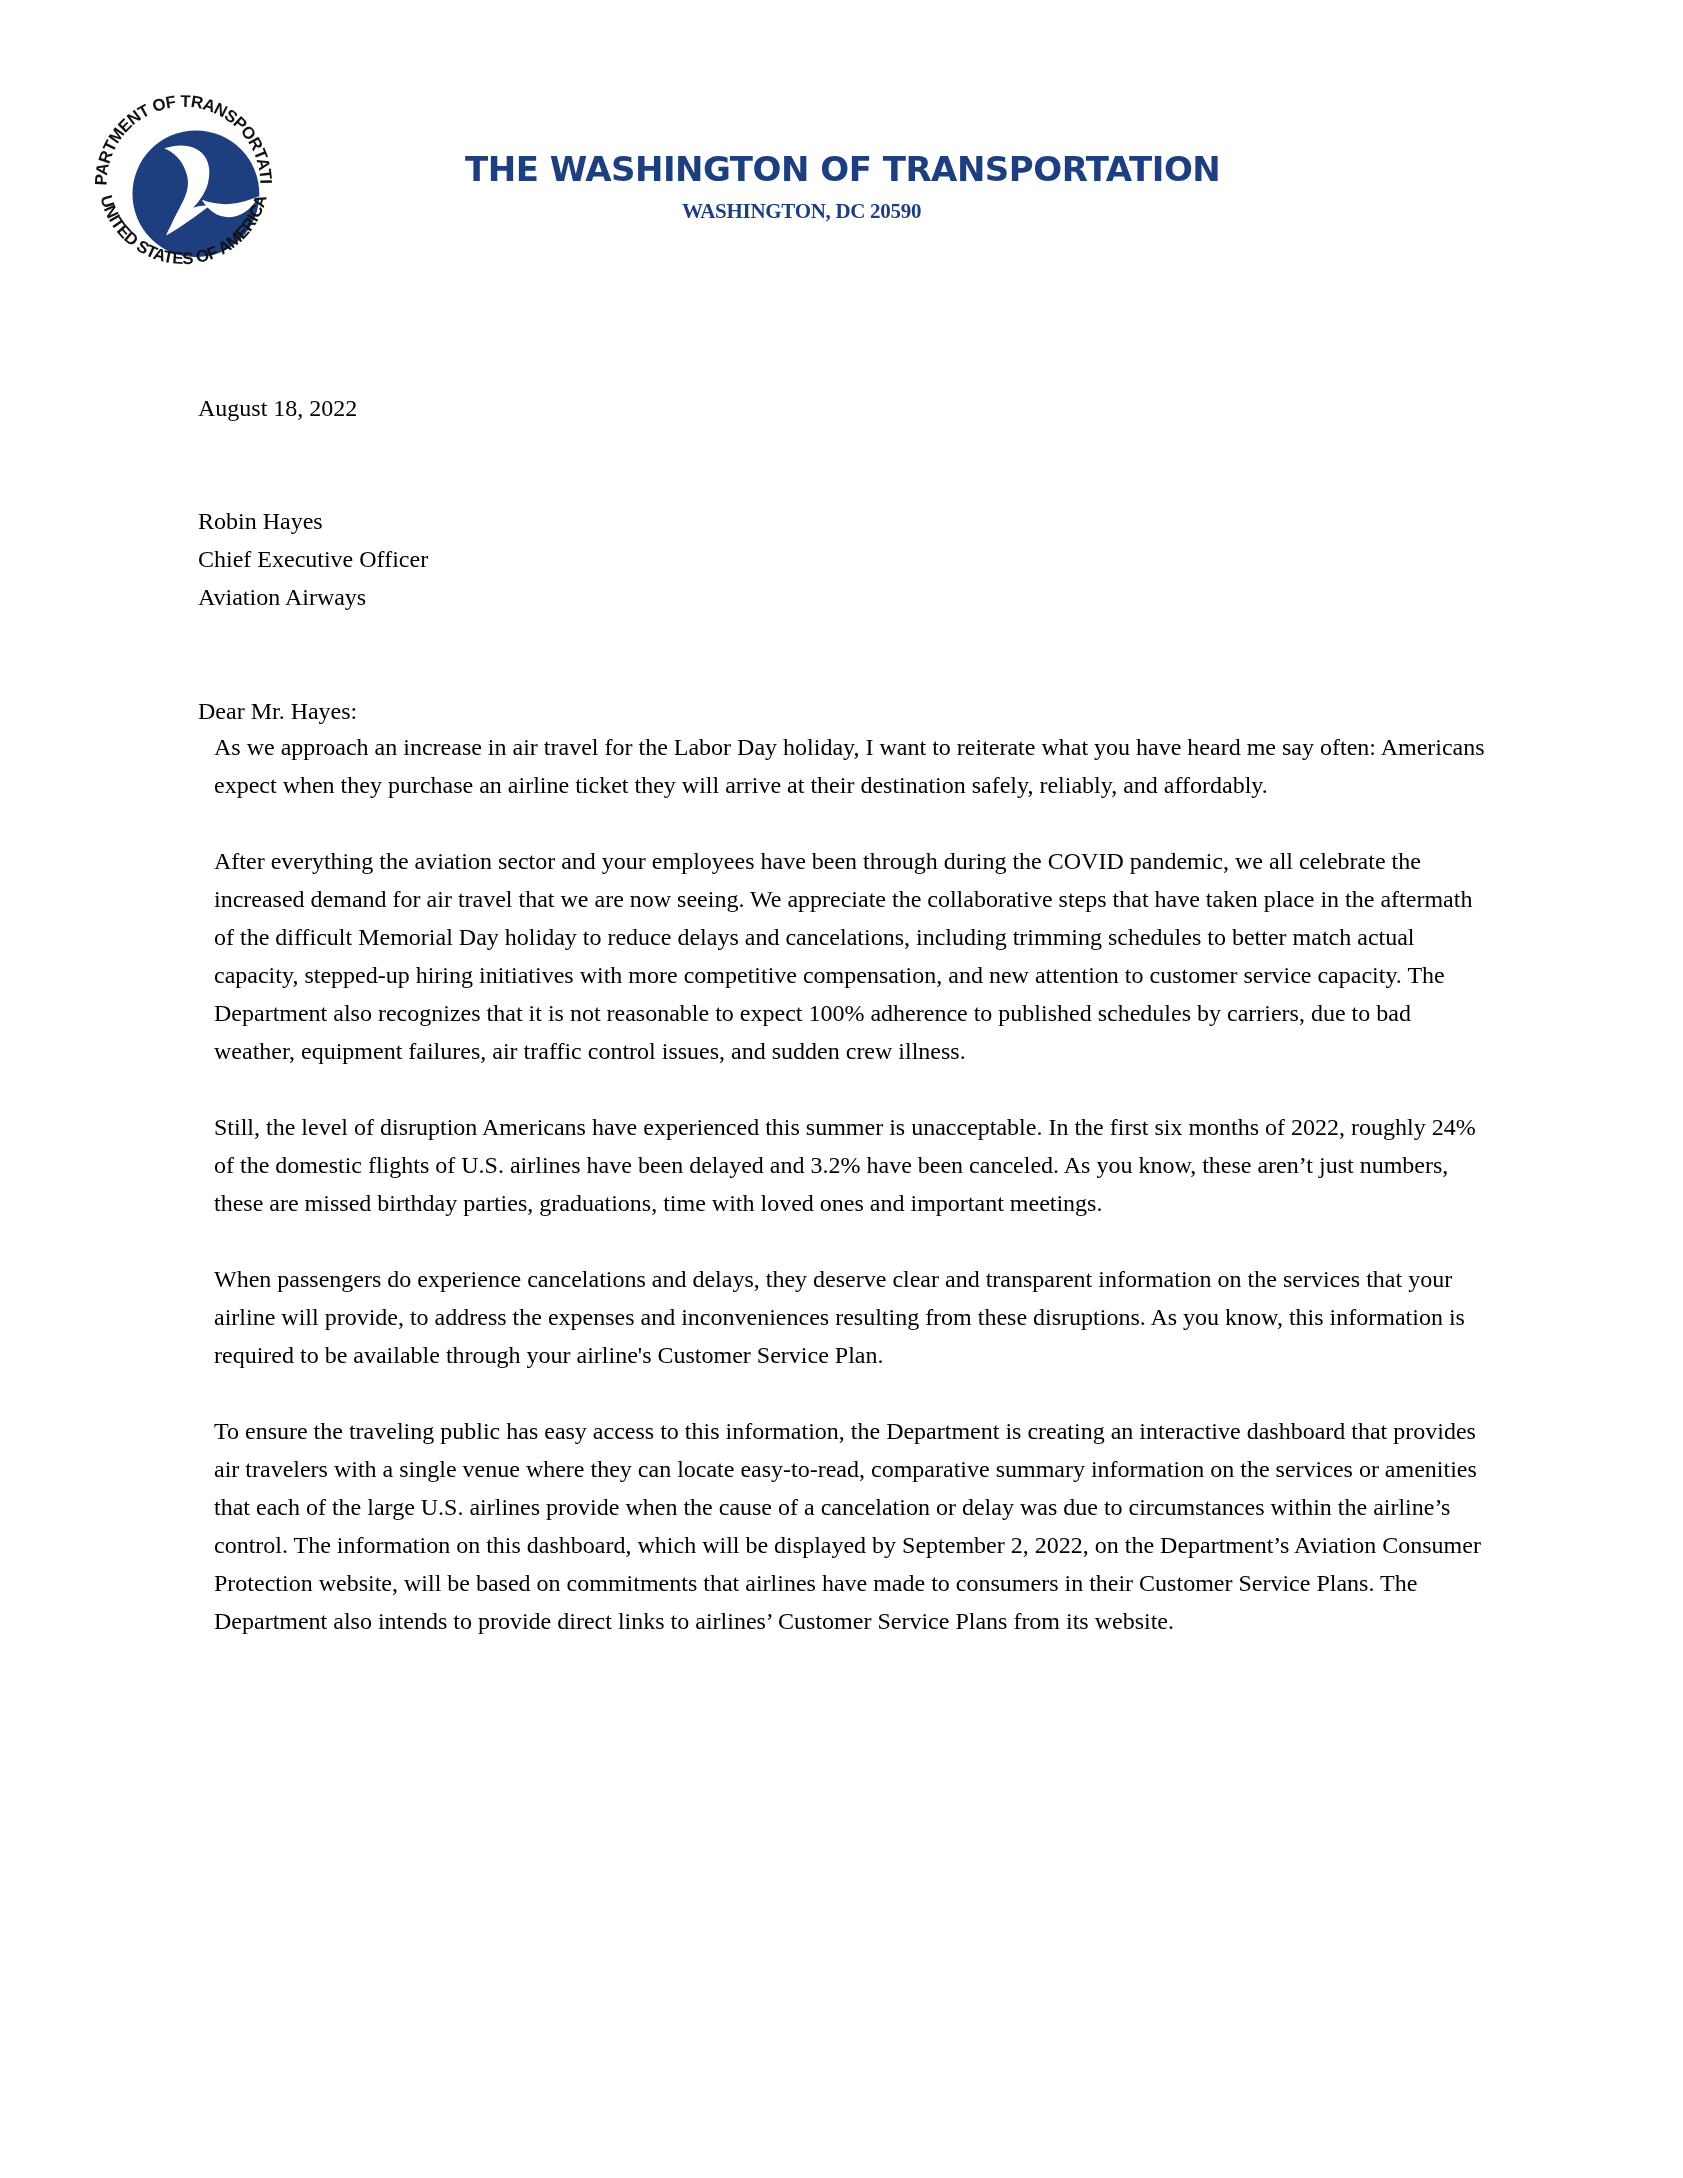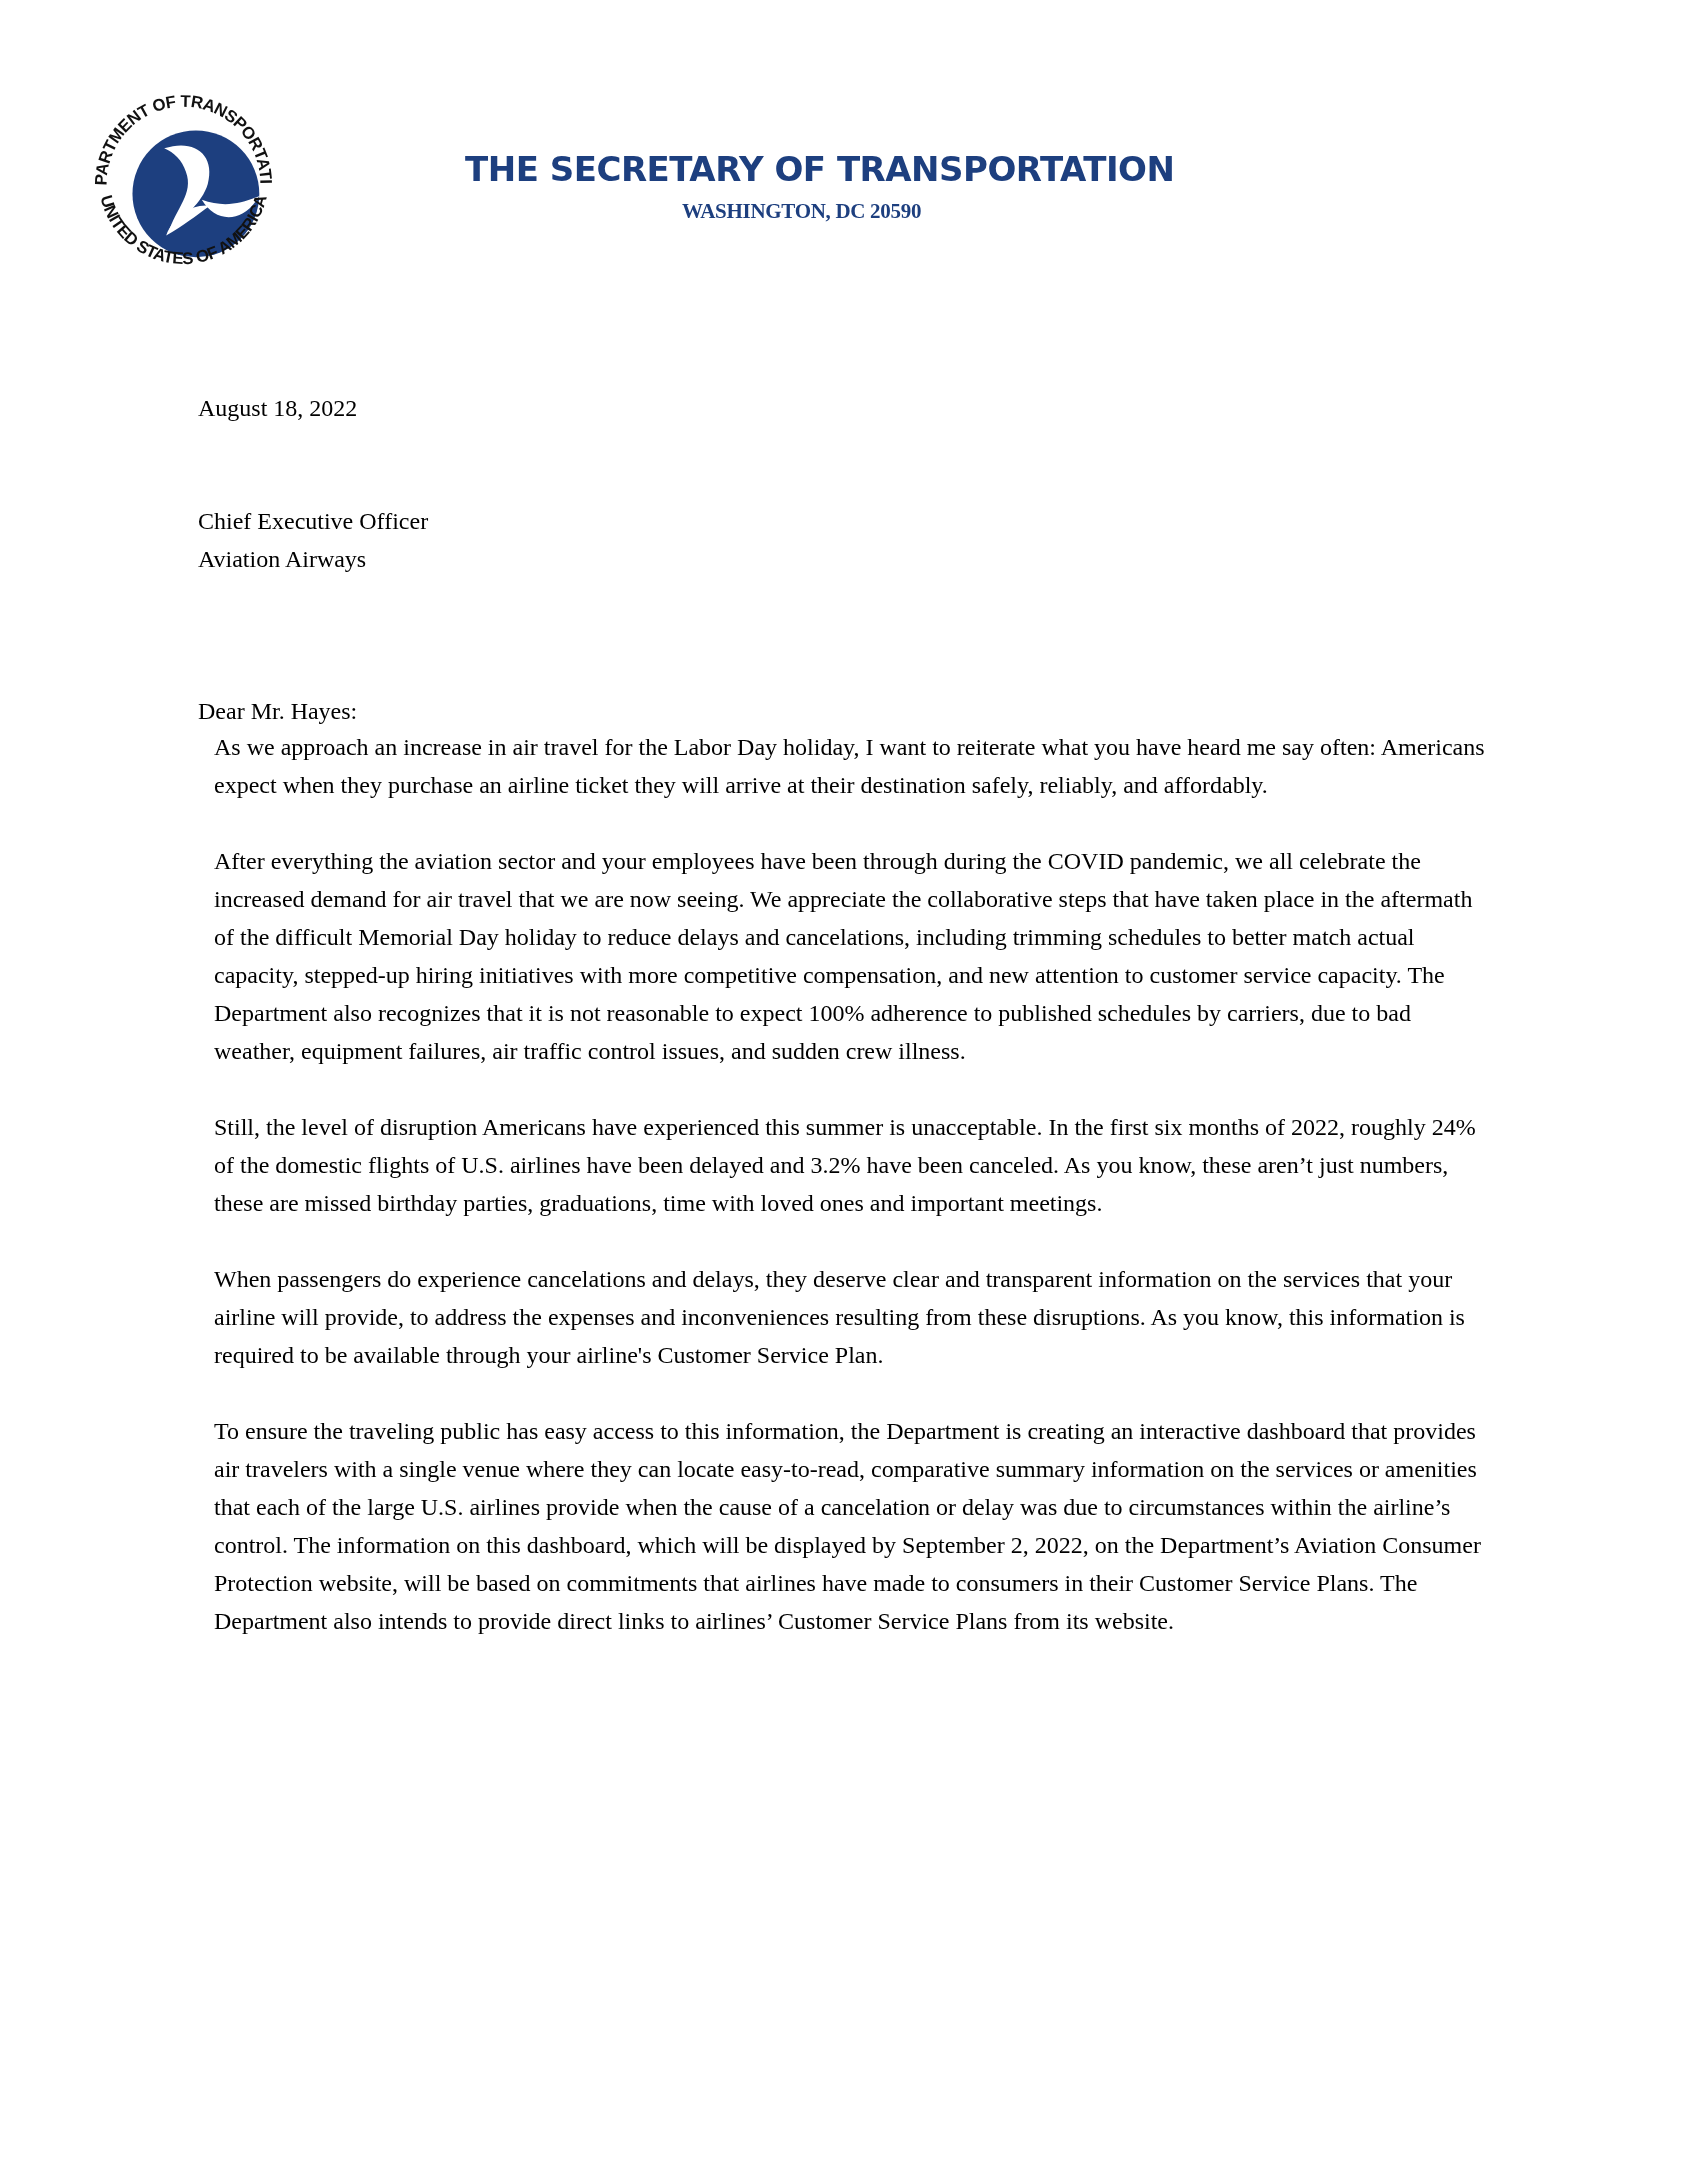--- a/index.html
+++ b/index.html
@@ -43,27 +43,28 @@
     <text font-family="Liberation Sans, sans-serif" font-weight="bold" font-size="17" fill="#111" letter-spacing="-0.5">
       <textPath href="#topArc" startOffset="50%" text-anchor="middle">DEPARTMENT OF TRANSPORTATION</textPath>
     </text>
     <text font-family="Liberation Sans, sans-serif" font-weight="bold" font-size="17" fill="#111" letter-spacing="-0.5">
       <textPath href="#botArc" startOffset="50%" text-anchor="middle">UNITED STATES OF AMERICA</textPath>
     </text>
   </svg>
 </div>
 
 <div class="header">
-  <div class="title">THE SECRETARY OF TRANSPORTATION</div>
+  <div class="title">THE WASHINGTON OF TRANSPORTATION</div>
   <div class="subtitle">WASHINGTON, DC 20590</div>
 </div>
 
 <div class="letter date">August 18, 2022</div>
 
 <div class="letter address">
+  <div>Robin Hayes</div>
   <div>Chief Executive Officer</div>
   <div>Aviation Airways</div>
 </div>
 
 <div class="letter salutation">Dear Mr. Hayes:</div>
 
 <div class="letter body-paras">
   <p class="para">As we approach an increase in air travel for the Labor Day holiday, I want to reiterate what you have heard me say often: Americans expect when they purchase an airline ticket they will arrive at their destination safely, reliably, and affordably.</p>
   <p class="para">After everything the aviation sector and your employees have been through during the COVID pandemic, we all celebrate the increased demand for air travel that we are now seeing. We appreciate the collaborative steps that have taken place in the aftermath of the difficult Memorial Day holiday to reduce delays and cancelations, including trimming schedules to better match actual capacity, stepped-up hiring initiatives with more competitive compensation, and new attention to customer service capacity. The Department also recognizes that it is not reasonable to expect 100% adherence to published schedules by carriers, due to bad weather, equipment failures, air traffic control issues, and sudden crew illness.</p>
   <p class="para">Still, the level of disruption Americans have experienced this summer is unacceptable. In the first six months of 2022, roughly 24% of the domestic flights of U.S. airlines have been delayed and 3.2% have been canceled. As you know, these aren’t just numbers, these are missed birthday parties, graduations, time with loved ones and important meetings.</p>

